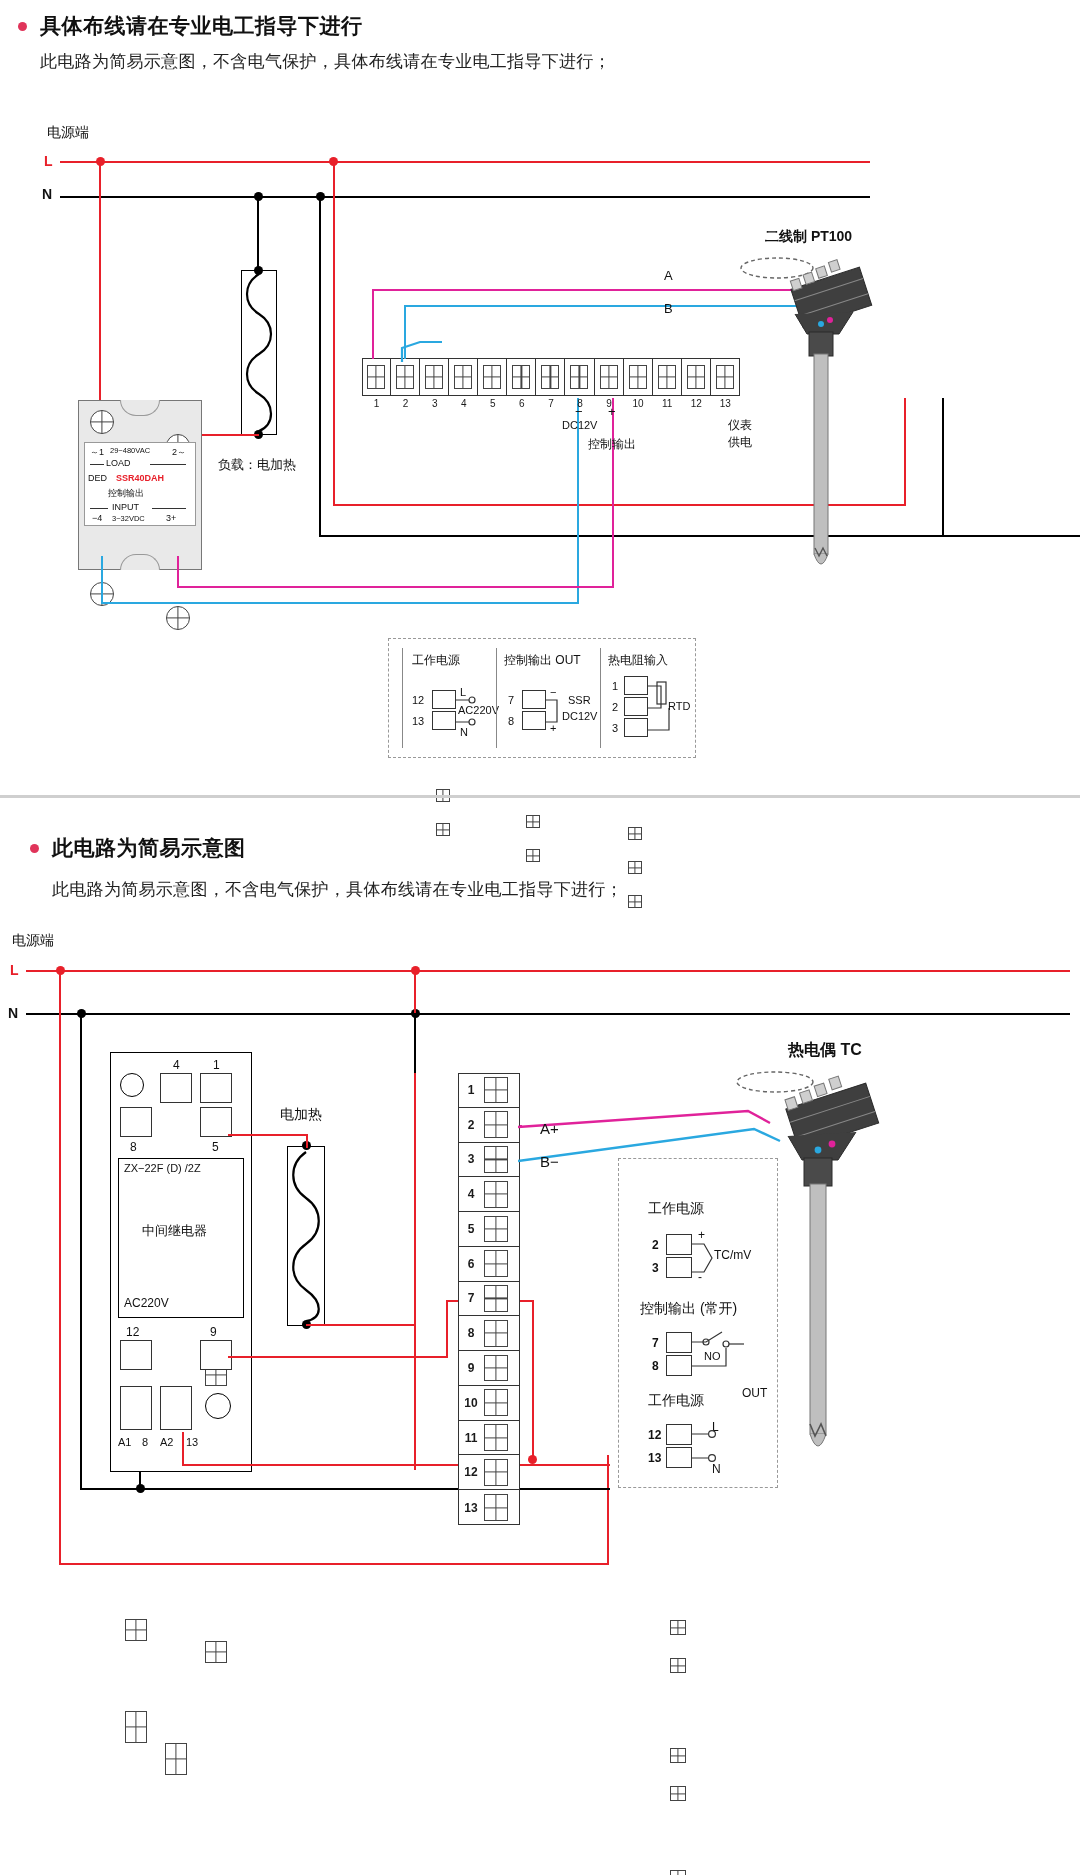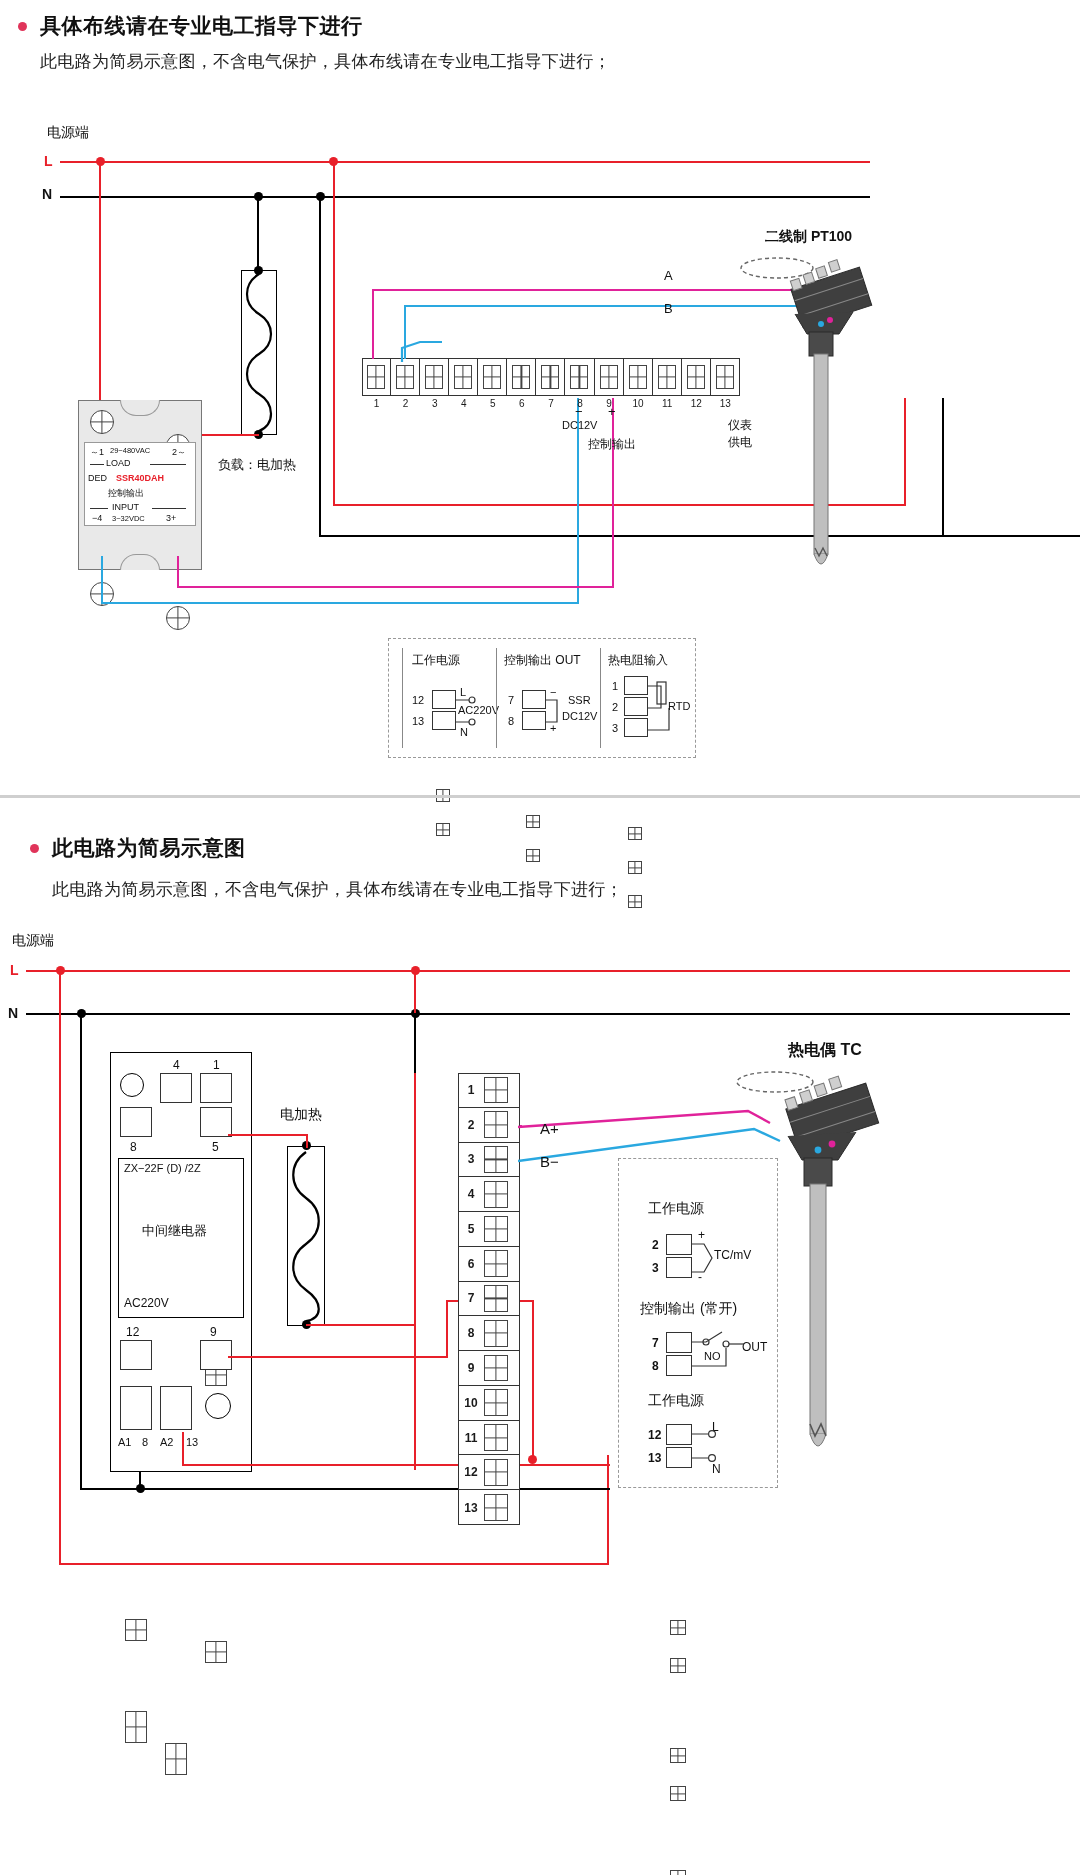--- a/index.html
+++ b/index.html
@@ -483,21 +483,21 @@
 </svg>
 
 <div class="abs lbl-sm" style="left:640px; top:1300px; font-size:14px;">控制输出 (常开)</div>
 <div class="abs tb" style="left:666px; top:1332px; width:26px; height:21px;"></div>
 <div class="abs tscrew" style="left:670px; top:1335px; width:16px; height:15px;"></div>
 <div class="abs tb" style="left:666px; top:1355px; width:26px; height:21px;"></div>
 <div class="abs tscrew" style="left:670px; top:1358px; width:16px; height:15px;"></div>
 <div class="abs lbl-xs" style="left:652px; top:1336px; font-size:12px; font-weight:bold;">7</div>
 <div class="abs lbl-xs" style="left:652px; top:1359px; font-size:12px; font-weight:bold;">8</div>
 <div class="abs lbl-xs" style="left:704px; top:1350px; font-size:11px;">NO</div>
-<div class="abs lbl-xs" style="left:742px; top:1340px; font-size:12px;">OUT</div>
+<div class="abs lbl-xs" style="left:742px; top:1386px; font-size:12px;">OUT</div>
 <svg class="abs" style="left:692px; top:1330px;" width="60" height="48" viewBox="0 0 60 48">
   <path d="M0 12 L14 12 L30 2" stroke="#333" stroke-width="1.2" fill="none"></path>
   <circle cx="14" cy="12" r="3" fill="none" stroke="#333" stroke-width="1.2"></circle>
   <circle cx="34" cy="14" r="3" fill="none" stroke="#333" stroke-width="1.2"></circle>
   <path d="M0 36 L34 36 L34 18" stroke="#333" stroke-width="1.2" fill="none"></path>
   <path d="M37 14 L52 14" stroke="#333" stroke-width="1.2" fill="none"></path>
 </svg>
 
 <div class="abs lbl-sm" style="left:648px; top:1392px; font-size:14px;">工作电源</div>
 <div class="abs tb" style="left:666px; top:1424px; width:26px; height:21px;"></div>

